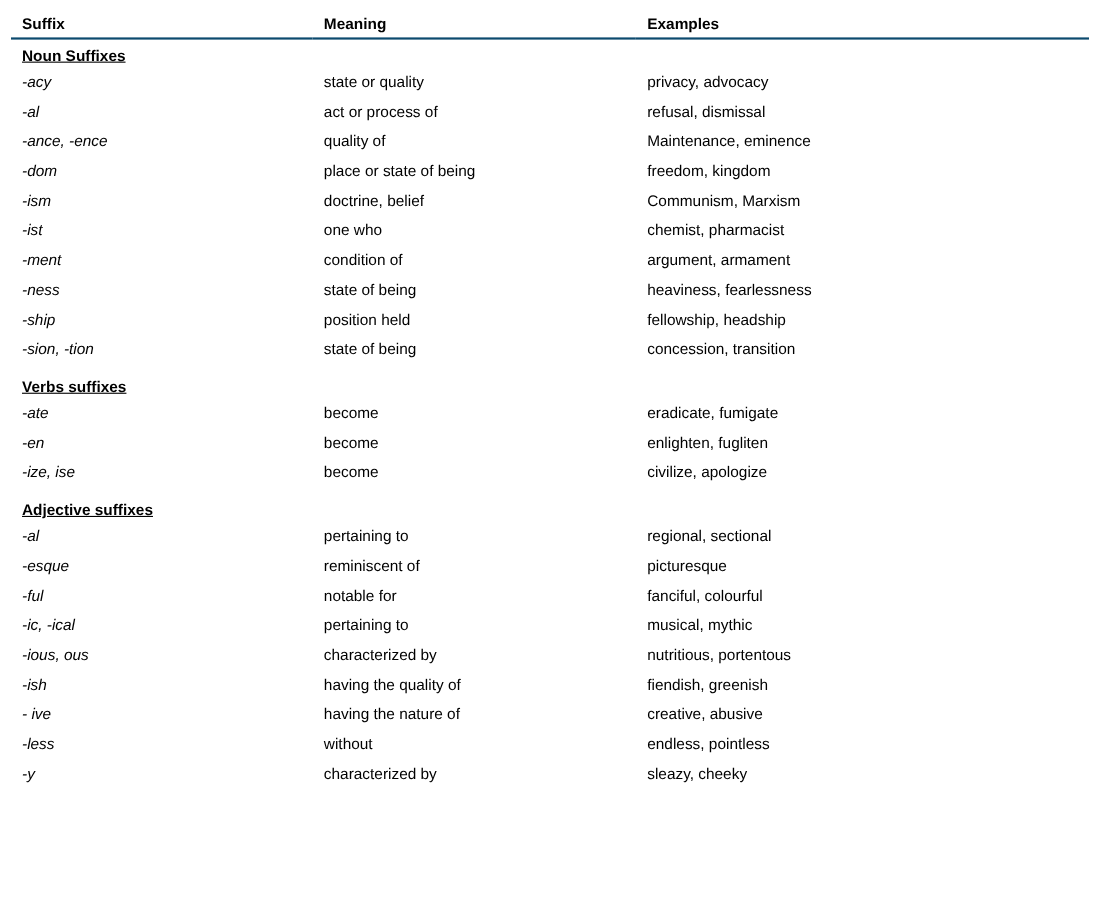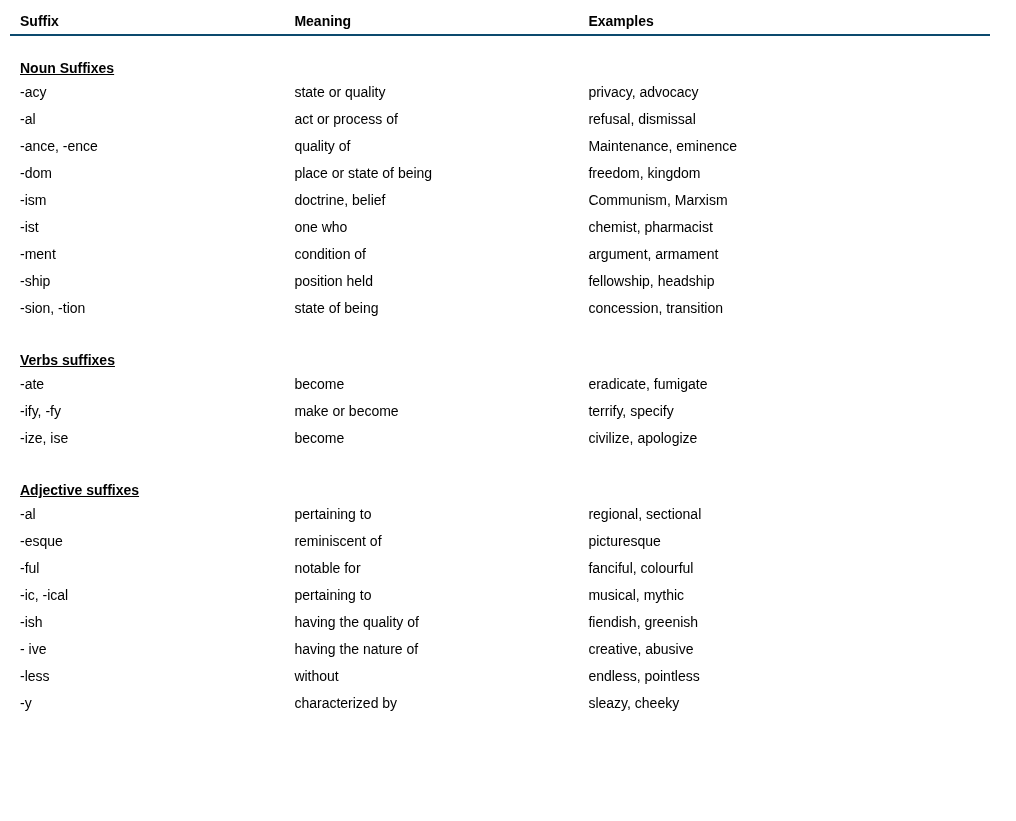--- a/index.html
+++ b/index.html
@@ -30,24 +30,25 @@
     thead tr {
       border-bottom: 2px solid #0c4a6e;
     }
     th {
       font-weight: bold;
       padding-bottom: 5px;
     }
     .category-header {
       font-weight: bold;
       text-decoration: underline;
-      padding-top: 24px;
+      padding-top: 6px;
     }
     td.suffix-col {
       width: 28%;
+      font-style: italic;
     }
     td.meaning-col {
       width: 30%;
     }
     td.examples-col {
       width: 42%;
     }
     .spacer td {
       height: 4px;
     }
@@ -100,20 +101,25 @@
           <td class="suffix-col">-ist</td>
           <td class="meaning-col">one who</td>
           <td class="examples-col">chemist, pharmacist</td>
         </tr>
         <tr class="data-row">
           <td class="suffix-col">-ment</td>
           <td class="meaning-col">condition of</td>
           <td class="examples-col">argument, armament</td>
         </tr>
         <tr class="data-row">
+          <td class="suffix-col">-ness</td>
+          <td class="meaning-col">state of being</td>
+          <td class="examples-col">heaviness, fearlessness</td>
+        </tr>
+        <tr class="data-row">
           <td class="suffix-col">-ship</td>
           <td class="meaning-col">position held</td>
           <td class="examples-col">fellowship, headship</td>
         </tr>
         <tr class="data-row">
           <td class="suffix-col">-sion, -tion</td>
           <td class="meaning-col">state of being</td>
           <td class="examples-col">concession, transition</td>
         </tr>
         <tr class="spacer">
@@ -121,23 +127,23 @@
         </tr>
         <tr>
           <td colspan="3" class="category-header">Verbs suffixes</td>
         </tr>
         <tr class="data-row">
           <td class="suffix-col">-ate</td>
           <td class="meaning-col">become</td>
           <td class="examples-col">eradicate, fumigate</td>
         </tr>
         <tr class="data-row">
-          <td class="suffix-col">-ify, -fy</td>
-          <td class="meaning-col">make or become</td>
-          <td class="examples-col">terrify, specify</td>
+          <td class="suffix-col">-en</td>
+          <td class="meaning-col">become</td>
+          <td class="examples-col">enlighten, fugliten</td>
         </tr>
         <tr class="data-row">
           <td class="suffix-col">-ize, ise</td>
           <td class="meaning-col">become</td>
           <td class="examples-col">civilize, apologize</td>
         </tr>
         <tr class="spacer">
           <td colspan="3"></td>
         </tr>
         <tr>
@@ -155,20 +161,25 @@
         </tr>
         <tr class="data-row">
           <td class="suffix-col">-ful</td>
           <td class="meaning-col">notable for</td>
           <td class="examples-col">fanciful, colourful</td>
         </tr>
         <tr class="data-row">
           <td class="suffix-col">-ic, -ical</td>
           <td class="meaning-col">pertaining to</td>
           <td class="examples-col">musical, mythic</td>
+        </tr>
+        <tr class="data-row">
+          <td class="suffix-col">-ious, ous</td>
+          <td class="meaning-col">characterized by</td>
+          <td class="examples-col">nutritious, portentous</td>
         </tr>
         <tr class="data-row">
           <td class="suffix-col">-ish</td>
           <td class="meaning-col">having the quality of</td>
           <td class="examples-col">fiendish, greenish</td>
         </tr>
         <tr class="data-row">
           <td class="suffix-col">- ive</td>
           <td class="meaning-col">having the nature of</td>
           <td class="examples-col">creative, abusive</td>

